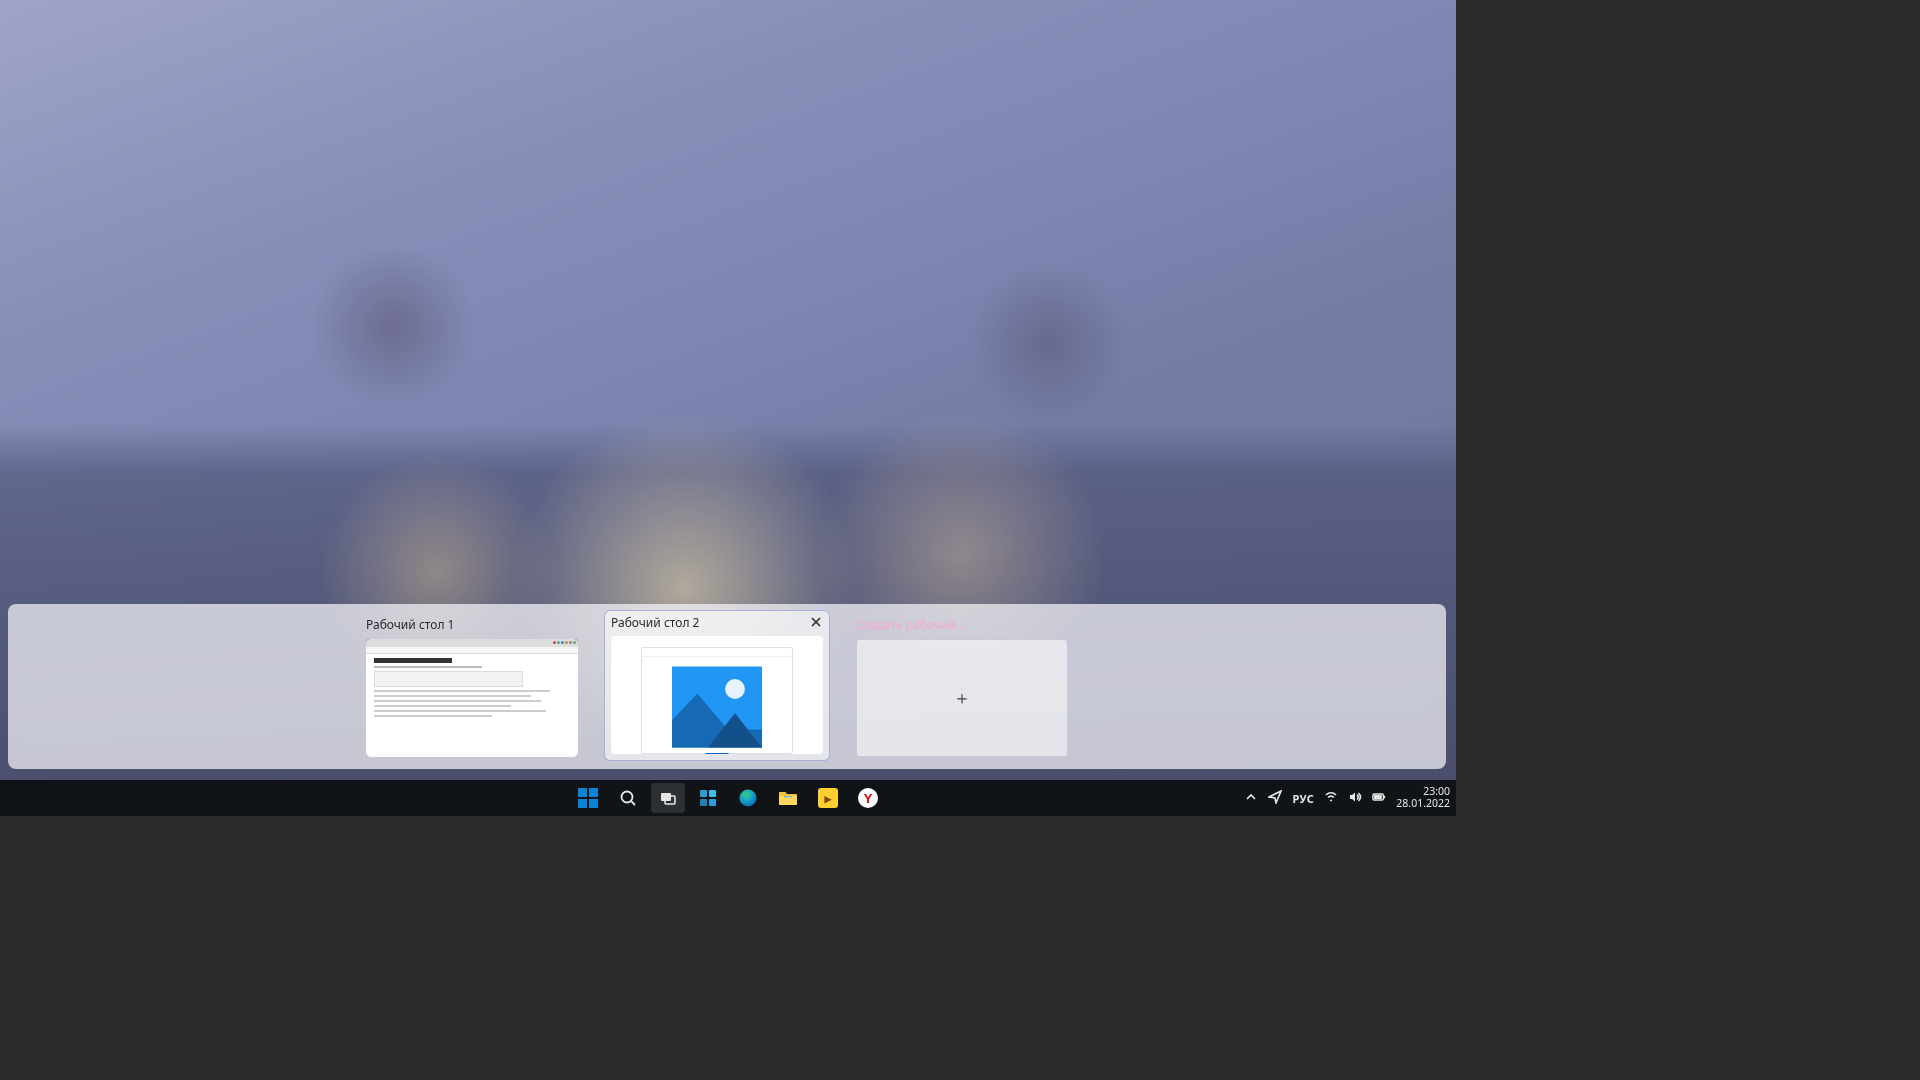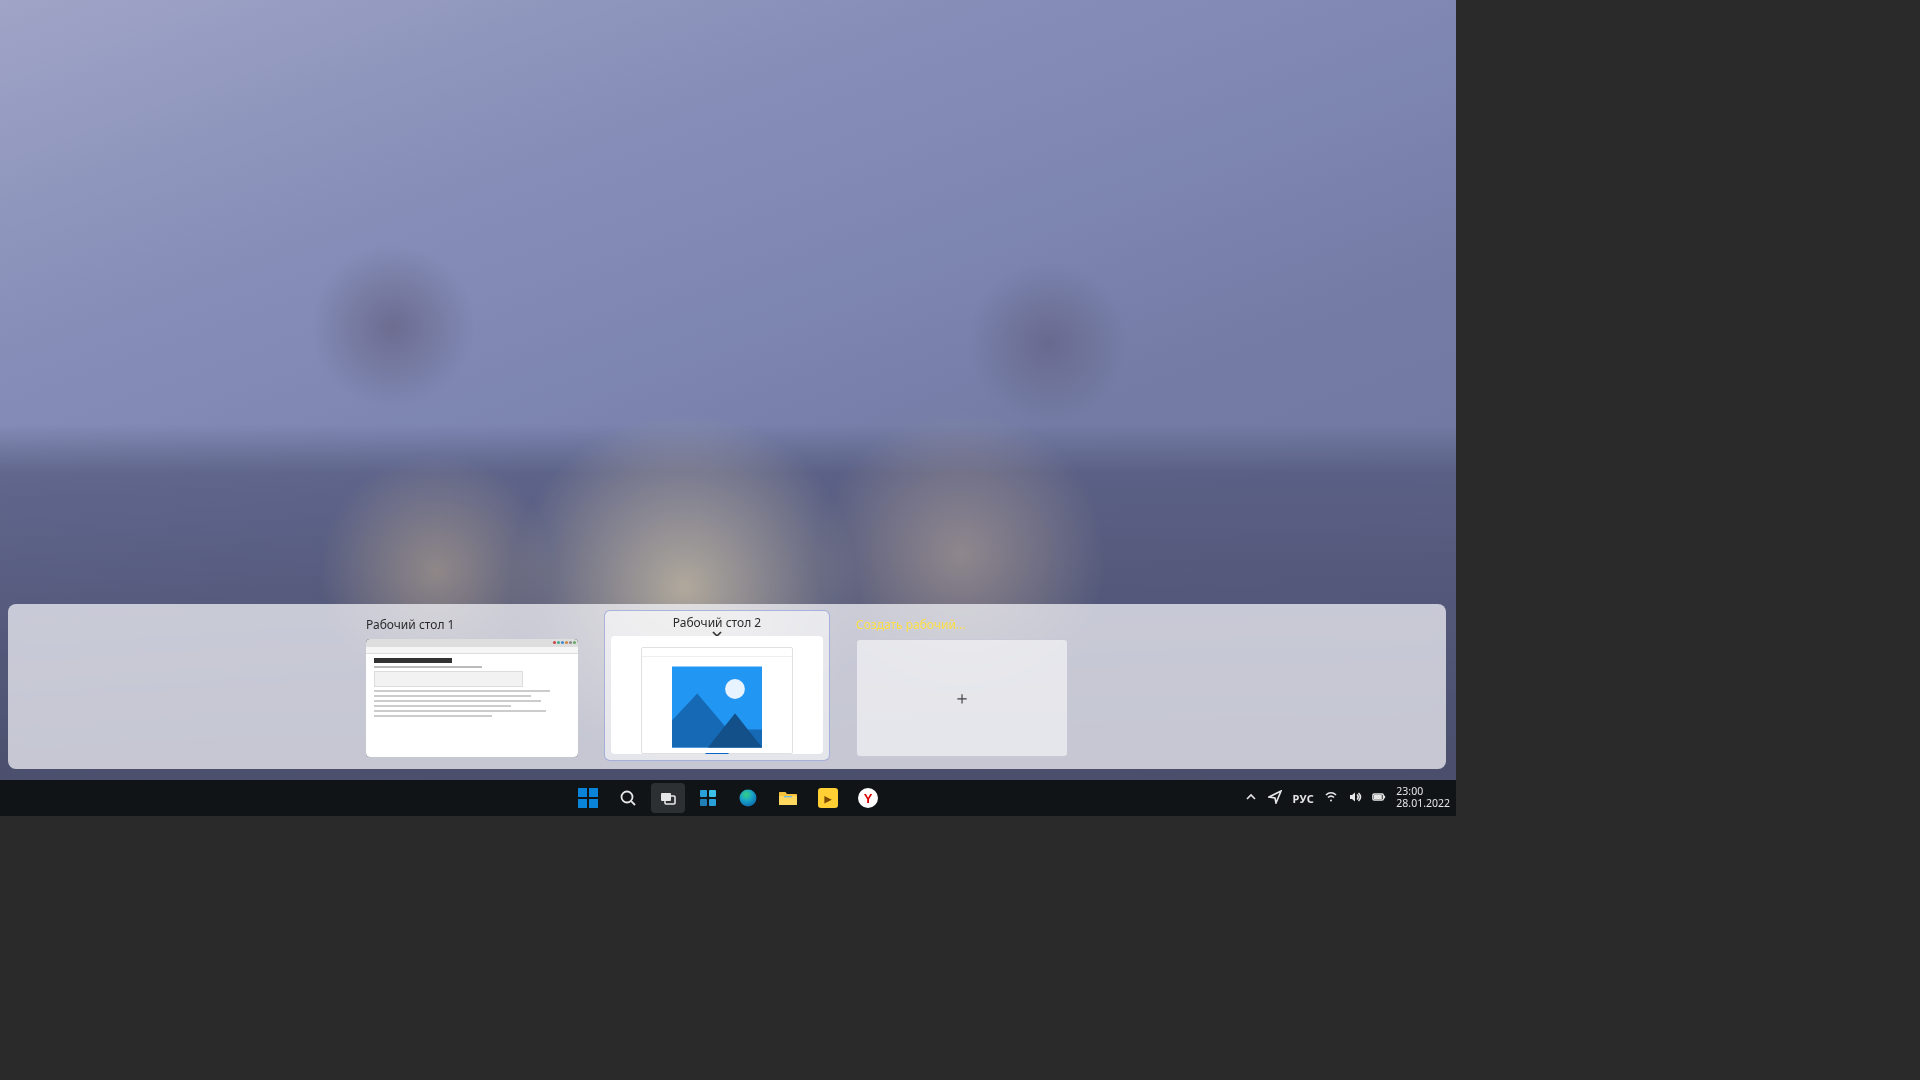--- a/index.html
+++ b/index.html
@@ -125,21 +125,21 @@
 
   
   .desktop-slot.selected {
     background: rgba(255,255,255,0.55);
     padding: 5px 6px 6px;
     border-radius: 6px;
     border: 1px solid rgba(100,120,200,0.5);
     position: relative;
     top: -1px;
   }
-  .desktop-slot.selected .desktop-label { margin-top: -2px; flex-direction: column; }
+  .desktop-slot.selected .desktop-label { margin-top: -2px; }
   .desktop-slot.selected .close {
     width: 14px; height: 14px;
     display: inline-flex; align-items: center; justify-content: center;
     cursor: pointer;
   }
   .desktop-slot.selected .close svg { width: 10px; height: 10px; stroke: #333; stroke-width: 1.7; }
 
   .thumb.photos {
     background: #fff;
     display: flex;
@@ -171,21 +171,21 @@
     position: absolute;
     bottom: -3px;
     left: 50%;
     transform: translateX(-50%);
     width: 24px; height: 3px;
     border-radius: 2px;
     background: #0a63c9;
   }
 
   
-  .desktop-slot.new .desktop-label { color: #fde047; }
+  .desktop-slot.new .desktop-label { color: #f9a8d4; }
   .thumb.new {
     background: rgba(255,255,255,0.55);
     border: 1px solid rgba(180,180,200,0.6);
     display: flex;
     align-items: center;
     justify-content: center;
   }
   .thumb.new .plus { font-size: 18px; font-weight: 300; color: #444; }
 
   
@@ -226,21 +226,21 @@
     position: absolute;
     right: 6px;
     display: flex;
     align-items: center;
     gap: 10px;
     font-size: 11px;
   }
   .tray svg { width: 14px; height: 14px; stroke: #e6e6e6; fill: none; stroke-width: 1.6; }
   .tray .lang { font-size: 11px; letter-spacing: 0.5px; font-weight: bold; }
   .tray .clock {
-    display: flex; flex-direction: column; 
+    display: flex; flex-direction: column; align-items: flex-end;
     line-height: 1.1; font-size: 10.5px;
   }
 
   
   .start-logo {
     display: grid;
     grid-template-columns: 9px 9px;
     grid-template-rows: 9px 9px;
     gap: 1.5px;
   }

